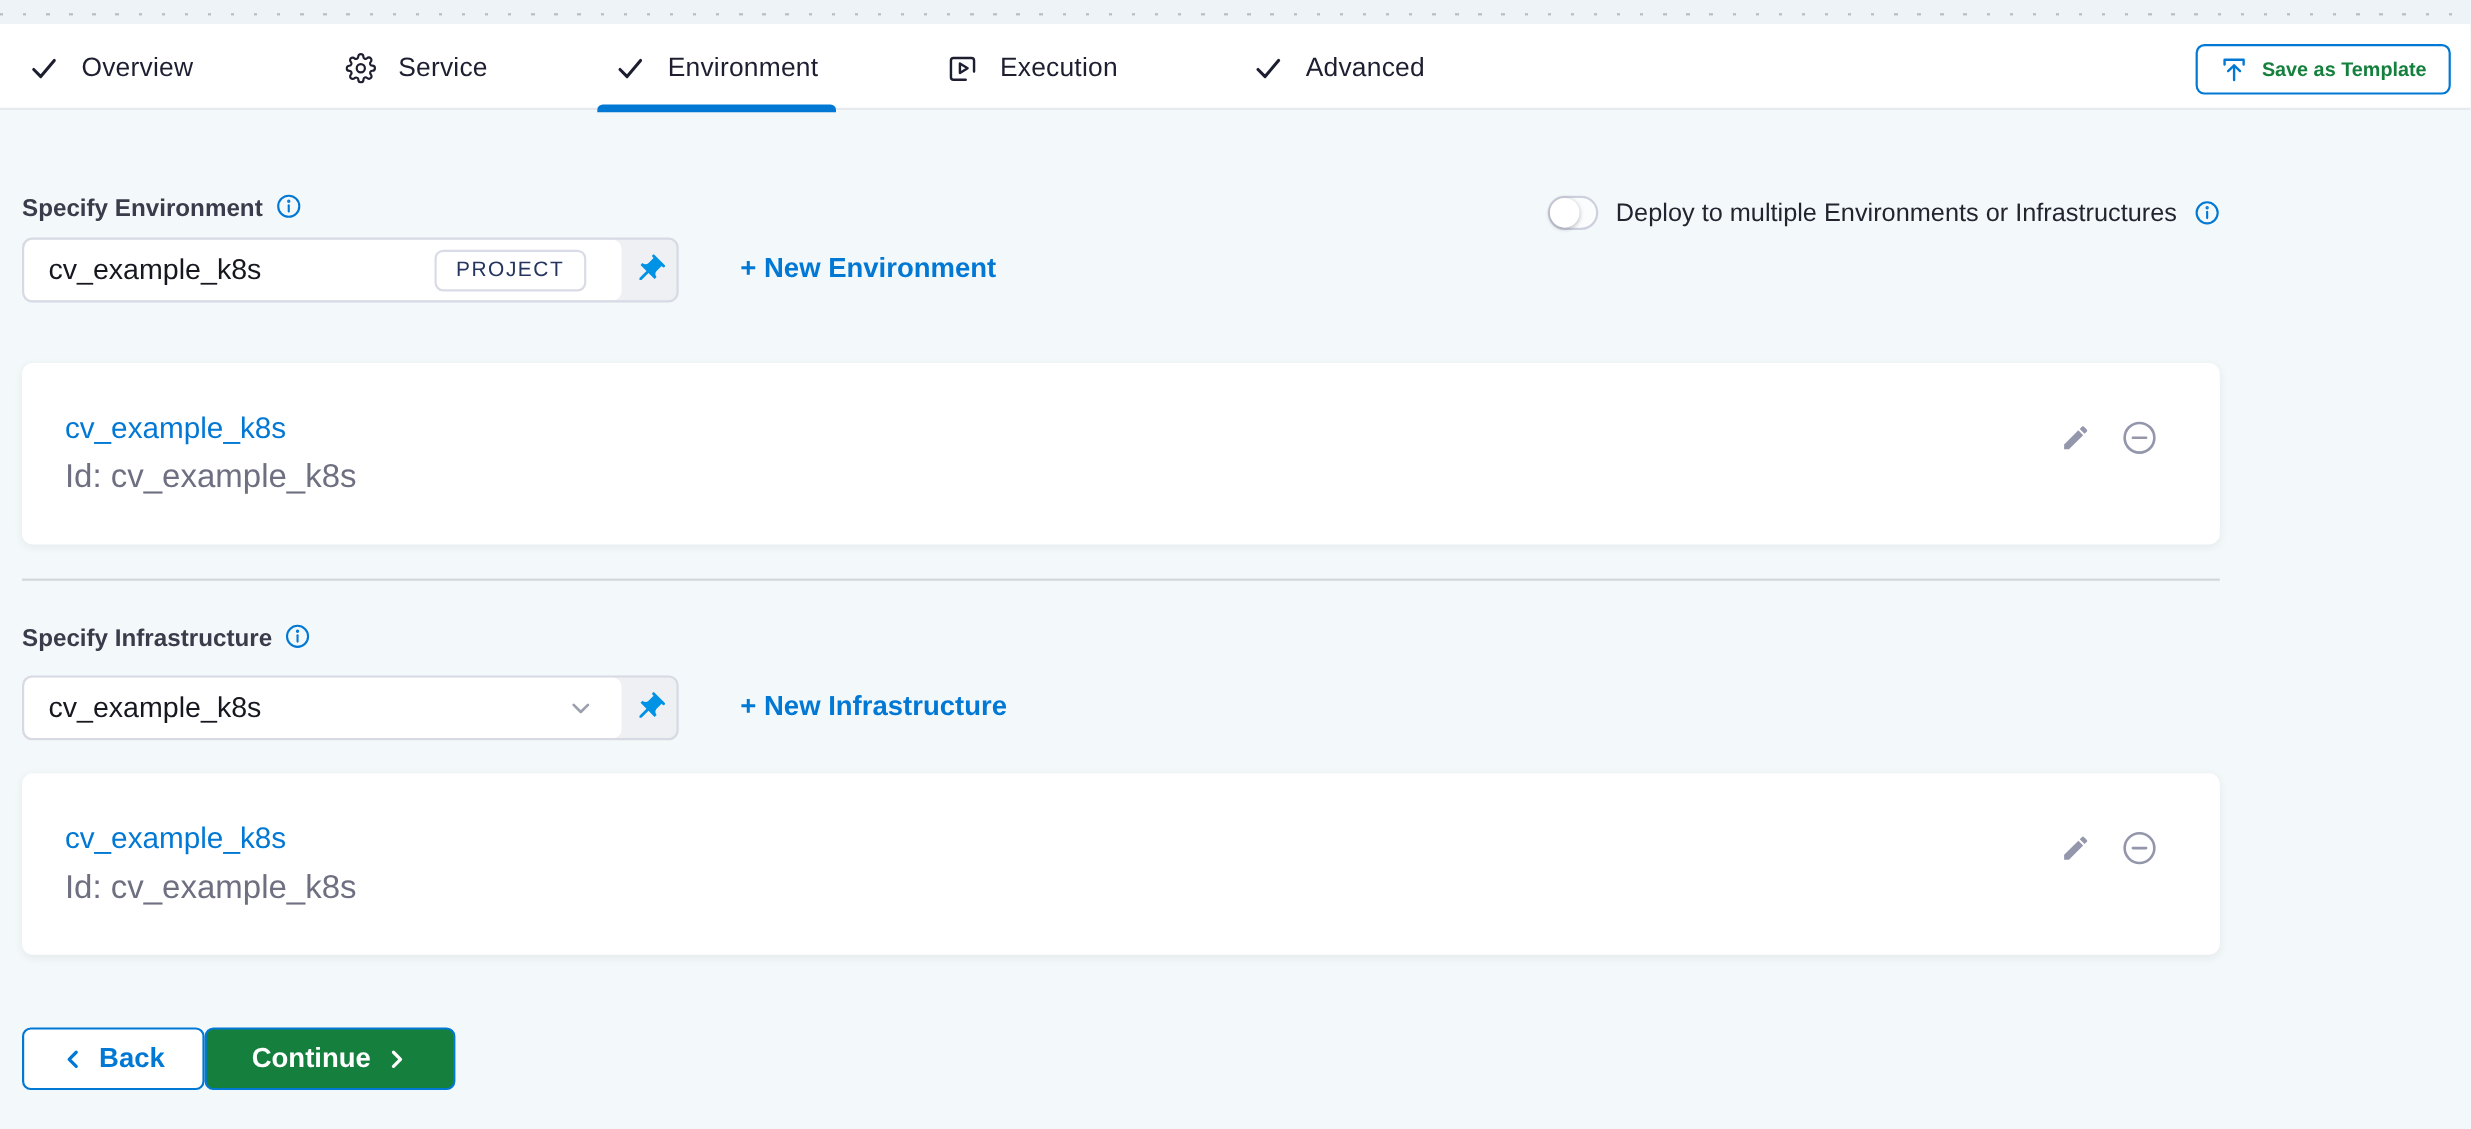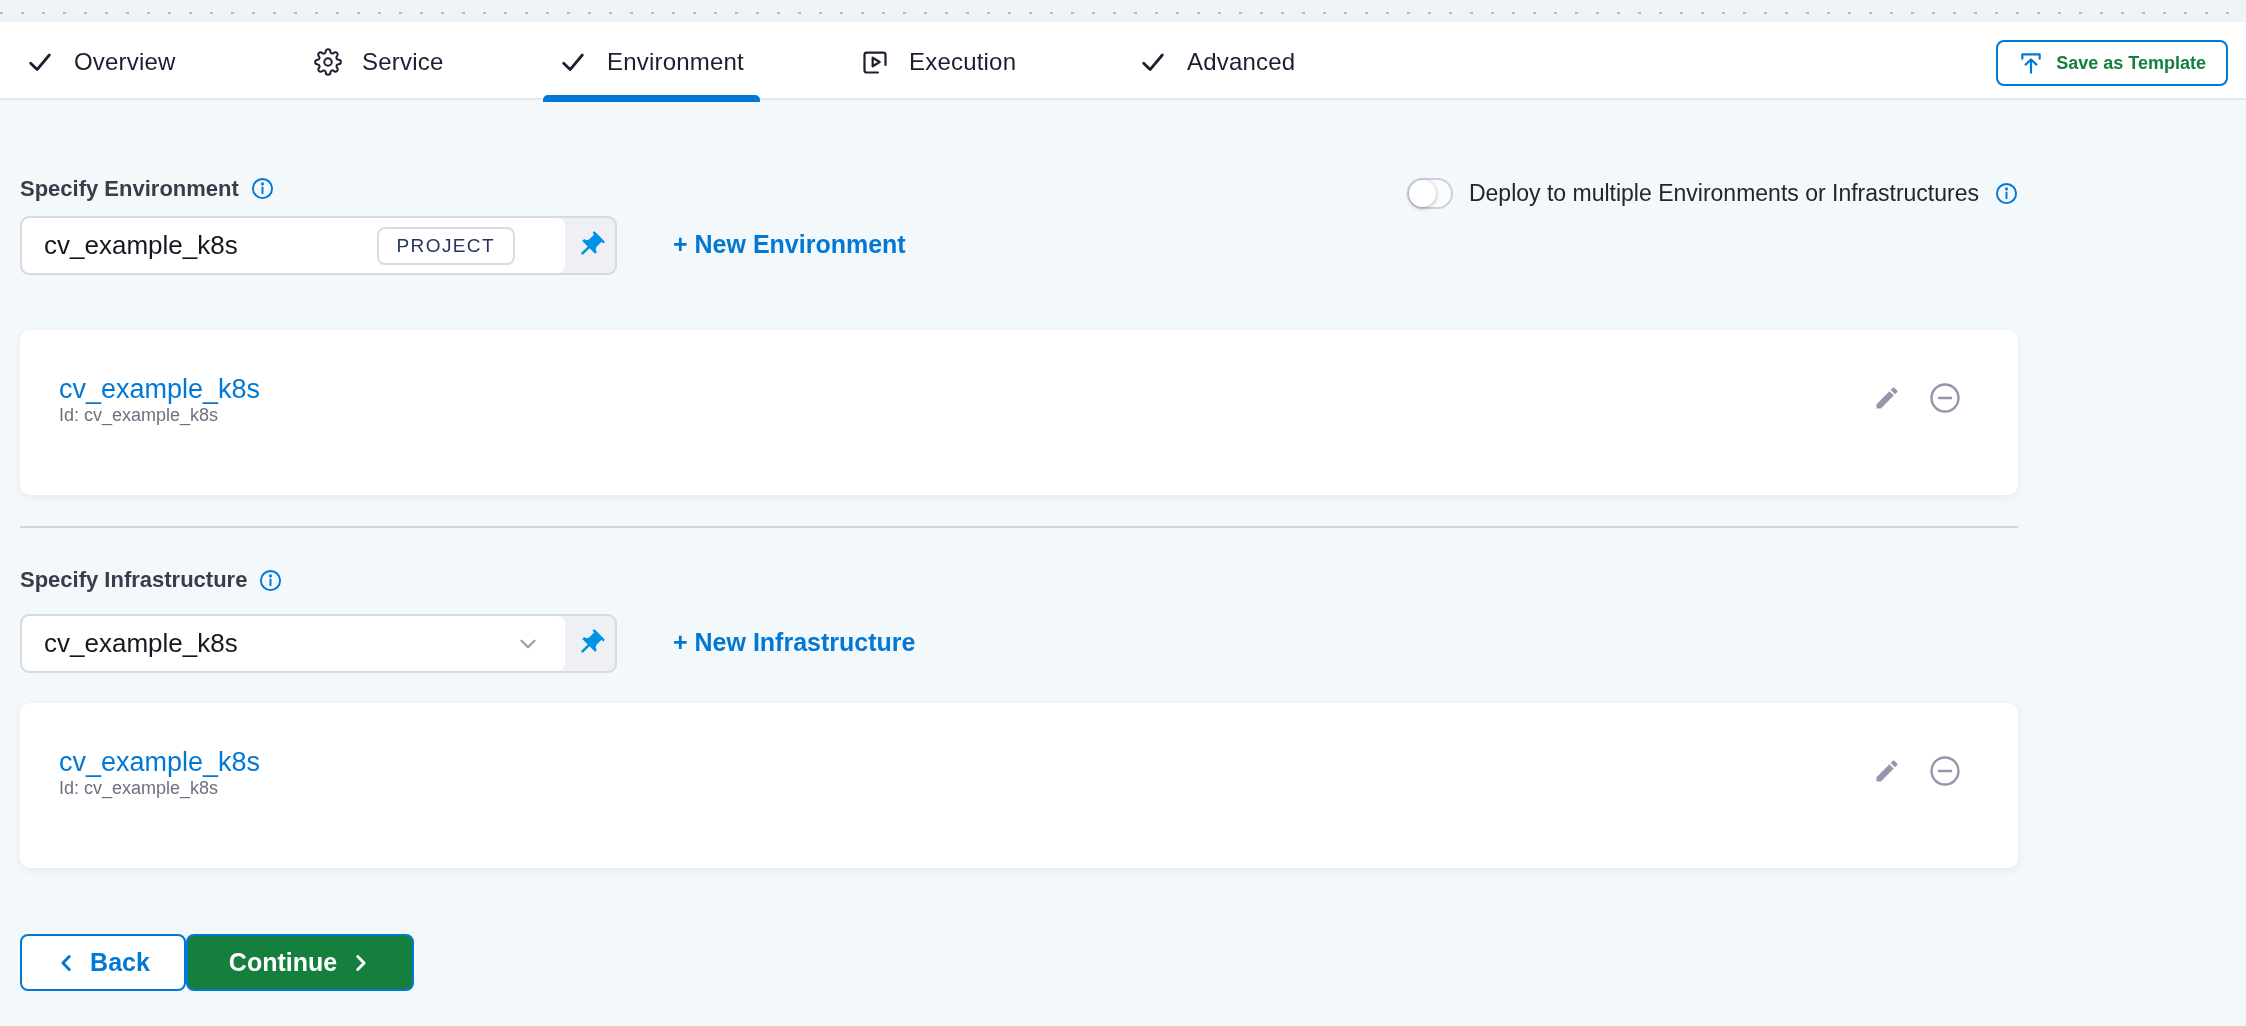--- a/index.html
+++ b/index.html
@@ -30,60 +30,60 @@
   .save-template-btn { position:absolute; top:18px; right:18px; height:46px; padding:0 20px;
     display:flex; align-items:center; gap:12px; background:#ffffff; border:2px solid #0278d5;
     border-radius:8px; cursor:pointer; }
   .save-template-btn span { color:#15803d; font-size:18px; font-weight:700; }
 
   
   .label-row { position:absolute; left:20px; width:1998px; display:flex; align-items:center;
     justify-content:space-between; }
   .label-row.env { top:168px; }
   .label-row.infra { top:567px; }
-  .section-label-group { display:flex; align-items:center; gap:12px; }
+  .section-label-group { display:flex; gap:12px; }
   .section-label { font-size:22px; font-weight:600; color:#3b3c4b; }
   .info-icon { width:23px; height:23px; display:block; cursor:pointer; }
 
   .toggle-group { display:flex; align-items:center; gap:16px;margin-top:10px; }
   .toggle { position:relative; width:46px; height:31px; border-radius:16px; background:#fbfcfd;
     border:2px solid #ced1dd; cursor:pointer; }
   .toggle-knob { position:absolute; top:0px; left:0px; width:27px; height:27px; border-radius:50%;
     background:#ffffff; box-shadow:0 1px 4px rgba(40,41,61,.35); }
   .toggle-label { font-size:23px; color:#23242f; }
 
   
   .control { position:absolute; left:20px; width:597px; height:59px; background:#eef0f4;
     border:2px solid #d8dae3; border-radius:9px; display:flex; overflow:hidden; }
   .control.env { top:216px; }
   .control.infra { top:614px; }
   .control-white { position:relative; width:543px; background:#ffffff; border-radius:8px;
     display:flex; align-items:center; padding:0 20px 0 22px; }
   .text-input { border:none; outline:none; flex:1; min-width:0; font-family:"Liberation Sans",sans-serif;
     font-size:26px; color:#17181f; background:transparent; }
   .scope-badge { flex:none; height:38px; padding:0 18px; display:flex; align-items:center;
-    margin-right:30px; border:2px solid #d9dbe6; border-radius:8px; background:#ffffff;
+    margin-right:12px; border:2px solid #d9dbe6; border-radius:8px; background:#ffffff;
     font-size:19px; font-weight:500; letter-spacing:1.4px; color:#25355f; }
   .select-value { flex:1; font-size:26px; color:#17181f; cursor:pointer; }
   .chevron-down-icon { width:26px; height:26px; display:block; margin-right:4px; }
   .pin-cell { flex:1; display:flex; align-items:center; justify-content:center; cursor:pointer; }
   .pin-icon { width:31px; height:31px; display:block; }
 
   .new-link { position:absolute; left:673px; font-size:25px; font-weight:600; color:#0278d5;
     cursor:pointer; text-decoration:none; }
   .new-link.env { top:230px; }
   .new-link.infra { top:628px; }
 
   
   .card { position:absolute; left:20px; width:1998px; height:165px; background:#ffffff;
     border-radius:10px; box-shadow:0 2px 8px rgba(40,41,61,.07); padding:44px 0 0 39px; }
   .card.env { top:330px; }
   .card.infra { top:703px; }
   .card-title { font-size:27px; color:#0278d5; cursor:pointer; display:inline-block; }
-  .card-id { font-size:18px; color:#6e7081; }
+  .card-id { margin-top:12px; font-size:30px; color:#6e7081; }
   .card-actions { position:absolute; top:50px; right:55px; display:flex; align-items:center; gap:26px; }
   .action-btn { background:none; border:none; cursor:pointer; padding:0; display:flex; }
   .pencil-icon { width:28px; height:28px; display:block; }
   .minus-circle-icon { width:36px; height:36px; display:block; }
 
   .divider { position:absolute; top:526px; left:20px; width:1998px; height:2px; background:#d3d7db; }
 
   
   .footer { position:absolute; top:934px; left:20px; display:flex; }
   .btn { height:57px; display:flex; align-items:center; justify-content:center; gap:12px;

